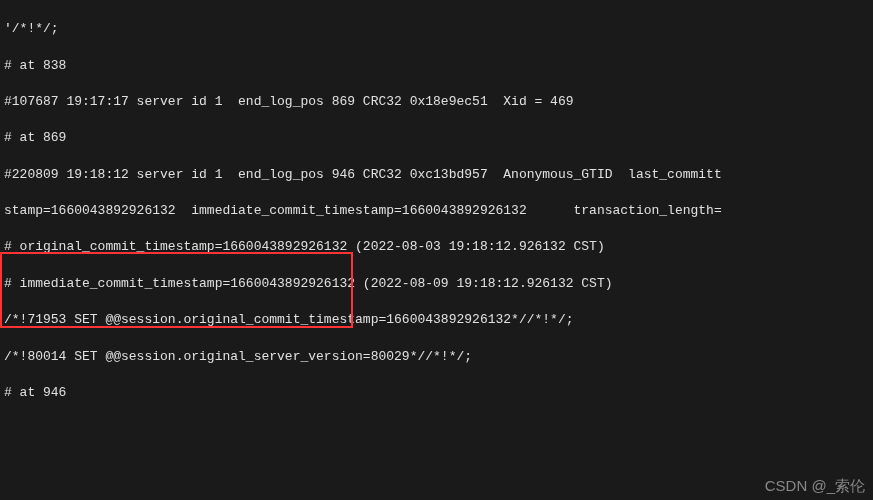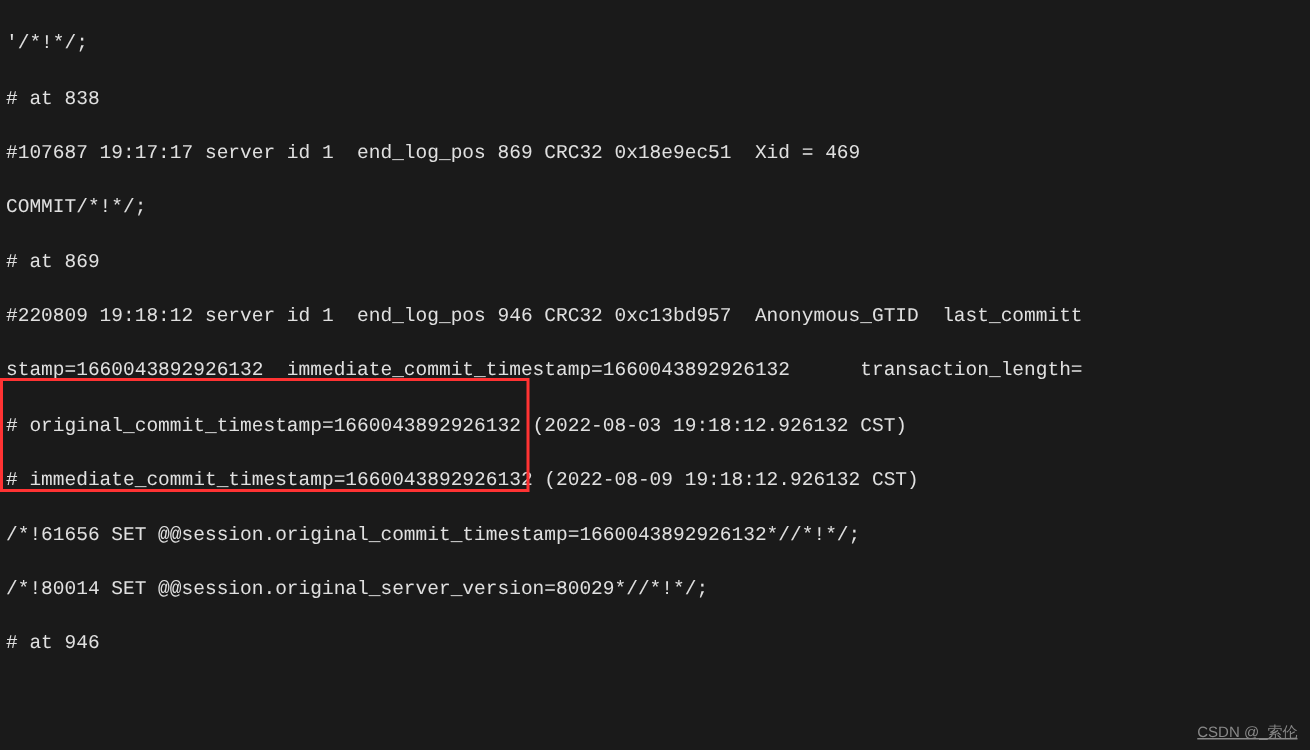--- a/index.html
+++ b/index.html
@@ -35,39 +35,37 @@
       top: 252px;
       left: 0px;
       width: 353px;
       height: 76px;
     }
     .watermark {
       position: absolute;
       bottom: 4px;
       right: 8px;
       color: #888;
-      font-size: 10px;
+      font-size: 15px;
       font-family: sans-serif;
-      text-decoration: underline;
     }
   </style>
 </head>
 <body>
 
 <div class="terminal">
 <span class="line">'/*!*/;</span>
 <span class="line"># at 838</span>
 <span class="line">#107687 19:17:17 server id 1  end_log_pos 869 CRC32 0x18e9ec51  Xid = 469</span>
-<span class="line">COMMIT/*!*/;</span>
 <span class="line"># at 869</span>
 <span class="line">#220809 19:18:12 server id 1  end_log_pos 946 CRC32 0xc13bd957  Anonymous_GTID  last_committ</span>
 <span class="line">stamp=1660043892926132  immediate_commit_timestamp=1660043892926132      transaction_length=</span>
 <span class="line"># original_commit_timestamp=1660043892926132 (2022-08-03 19:18:12.926132 CST)</span>
 <span class="line"># immediate_commit_timestamp=1660043892926132 (2022-08-09 19:18:12.926132 CST)</span>
-<span class="line">/*!61656 SET @@session.original_commit_timestamp=1660043892926132*//*!*/;</span>
+<span class="line">/*!71953 SET @@session.original_commit_timestamp=1660043892926132*//*!*/;</span>
 <span class="line">/*!80014 SET @@session.original_server_version=80029*//*!*/;</span>
 <span class="line"># at 946</span>
 
 
 
 
 
 
 
 

